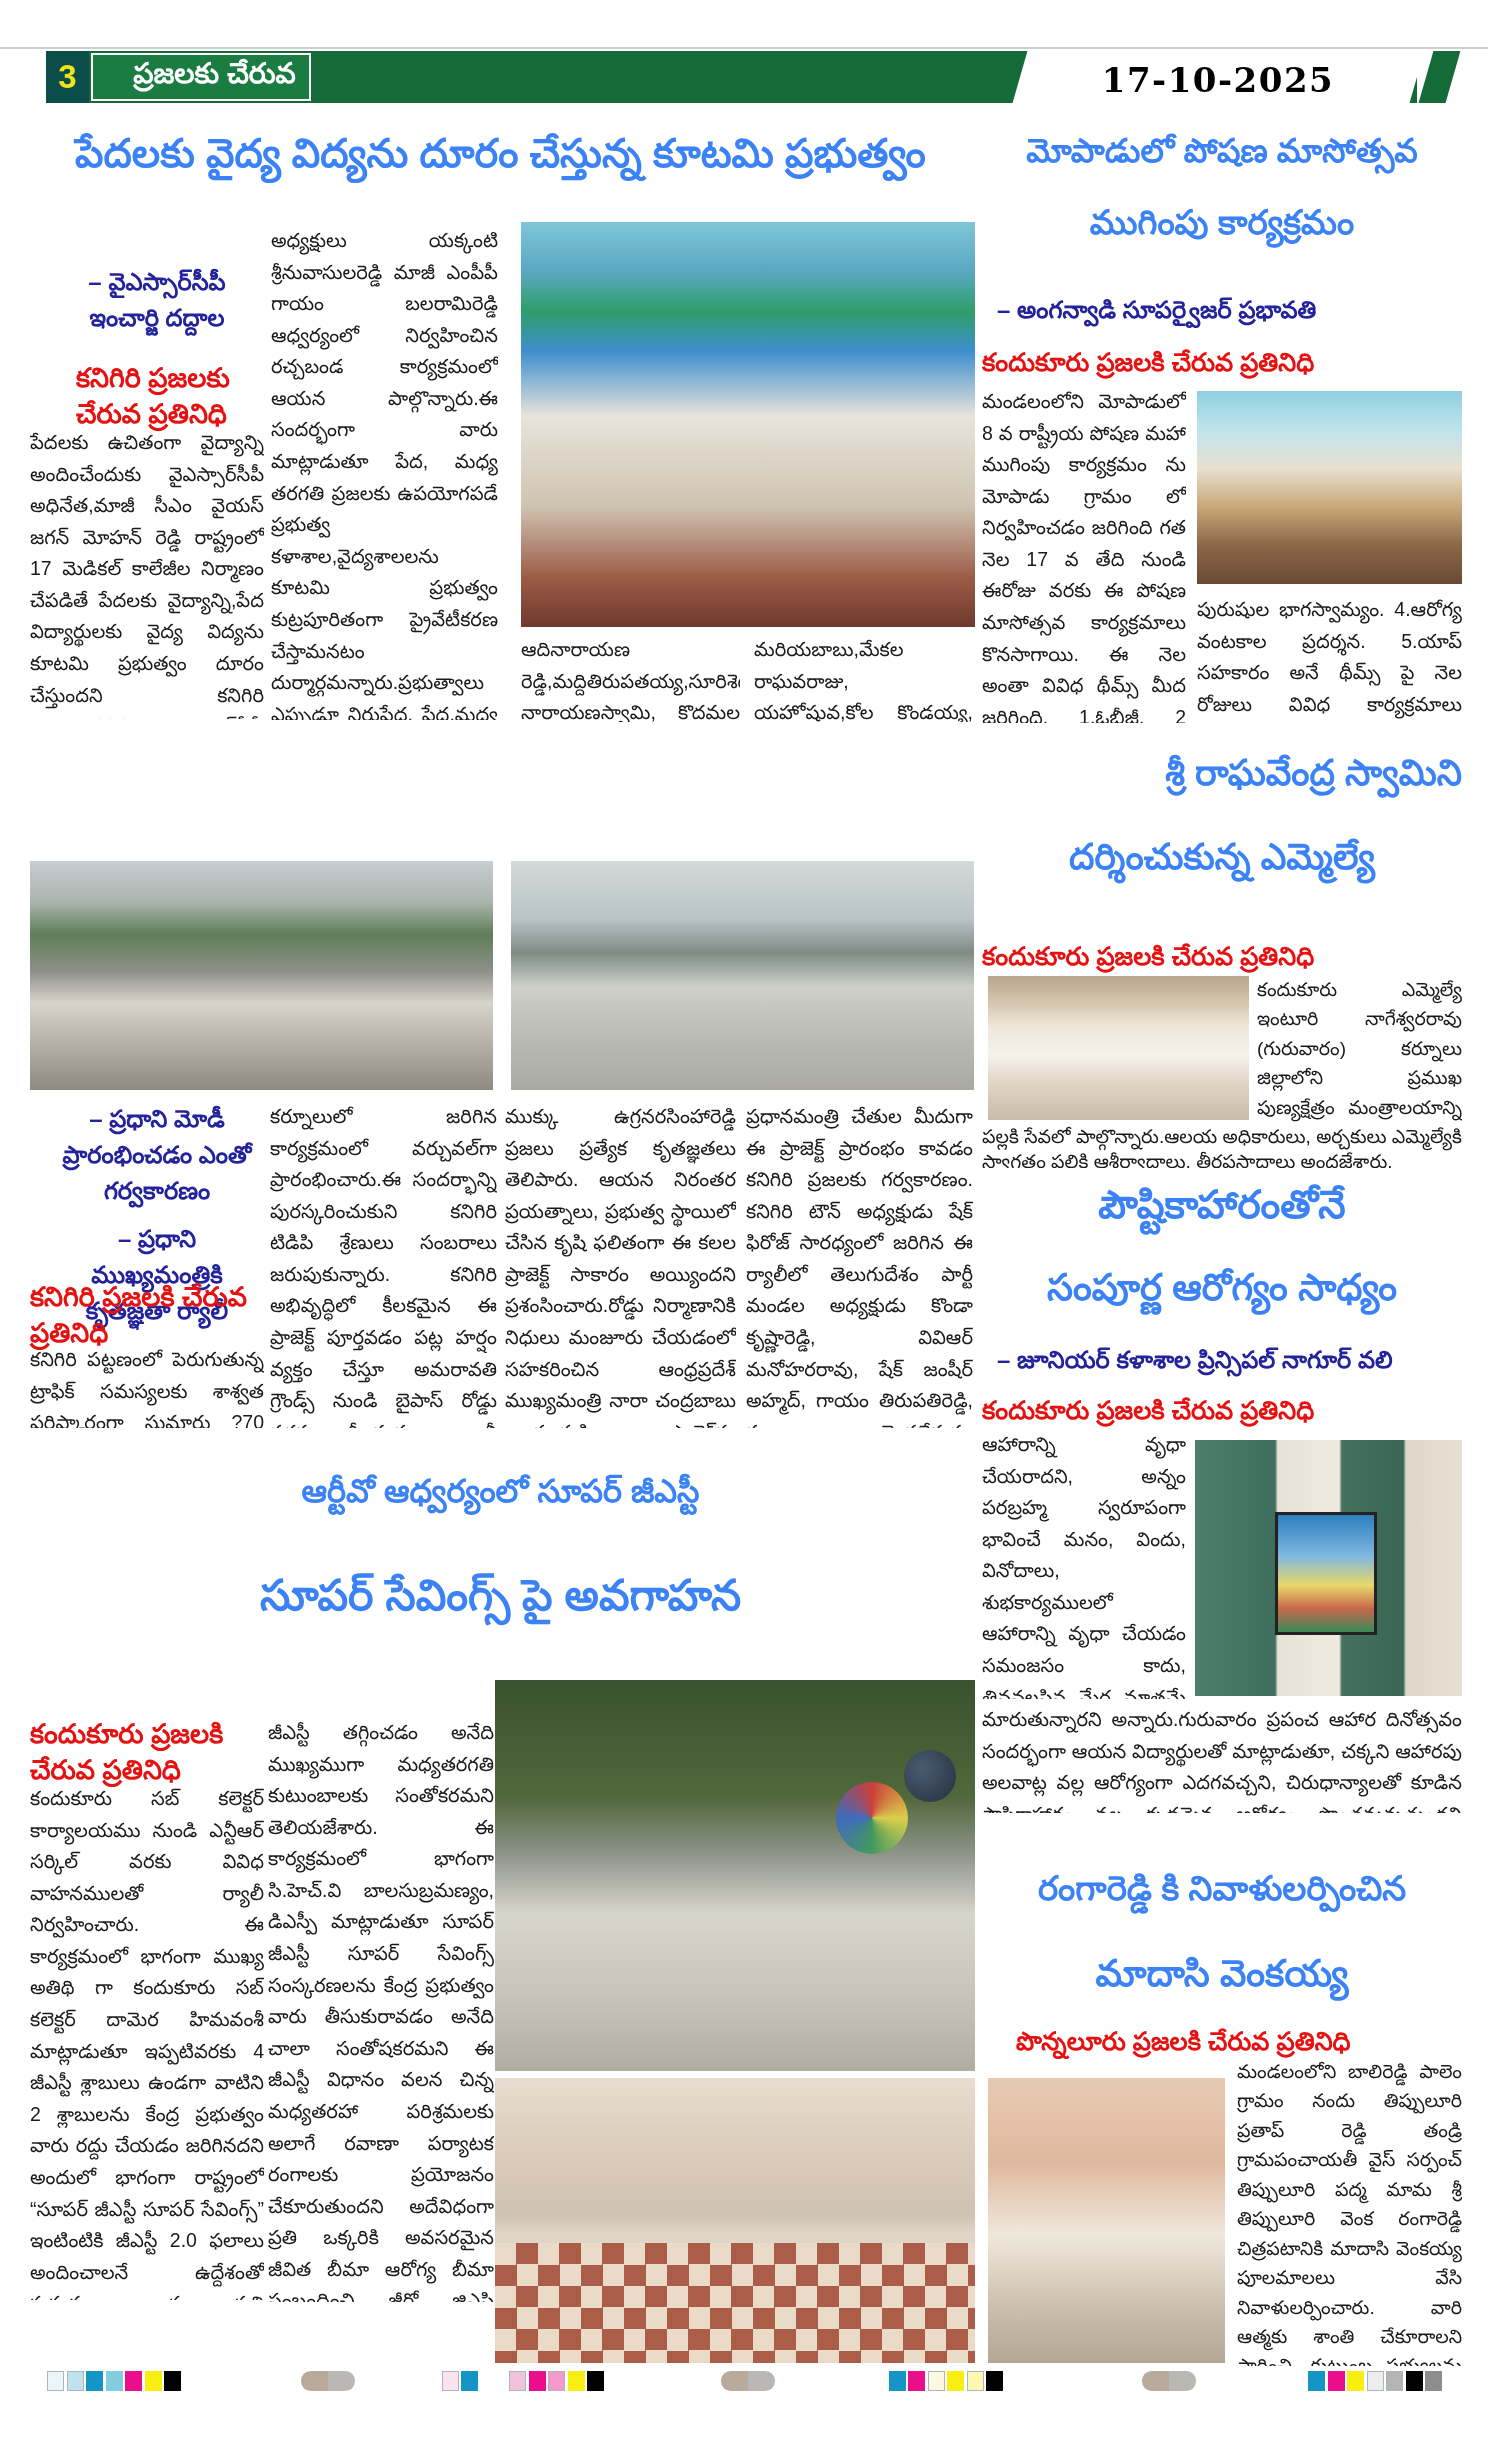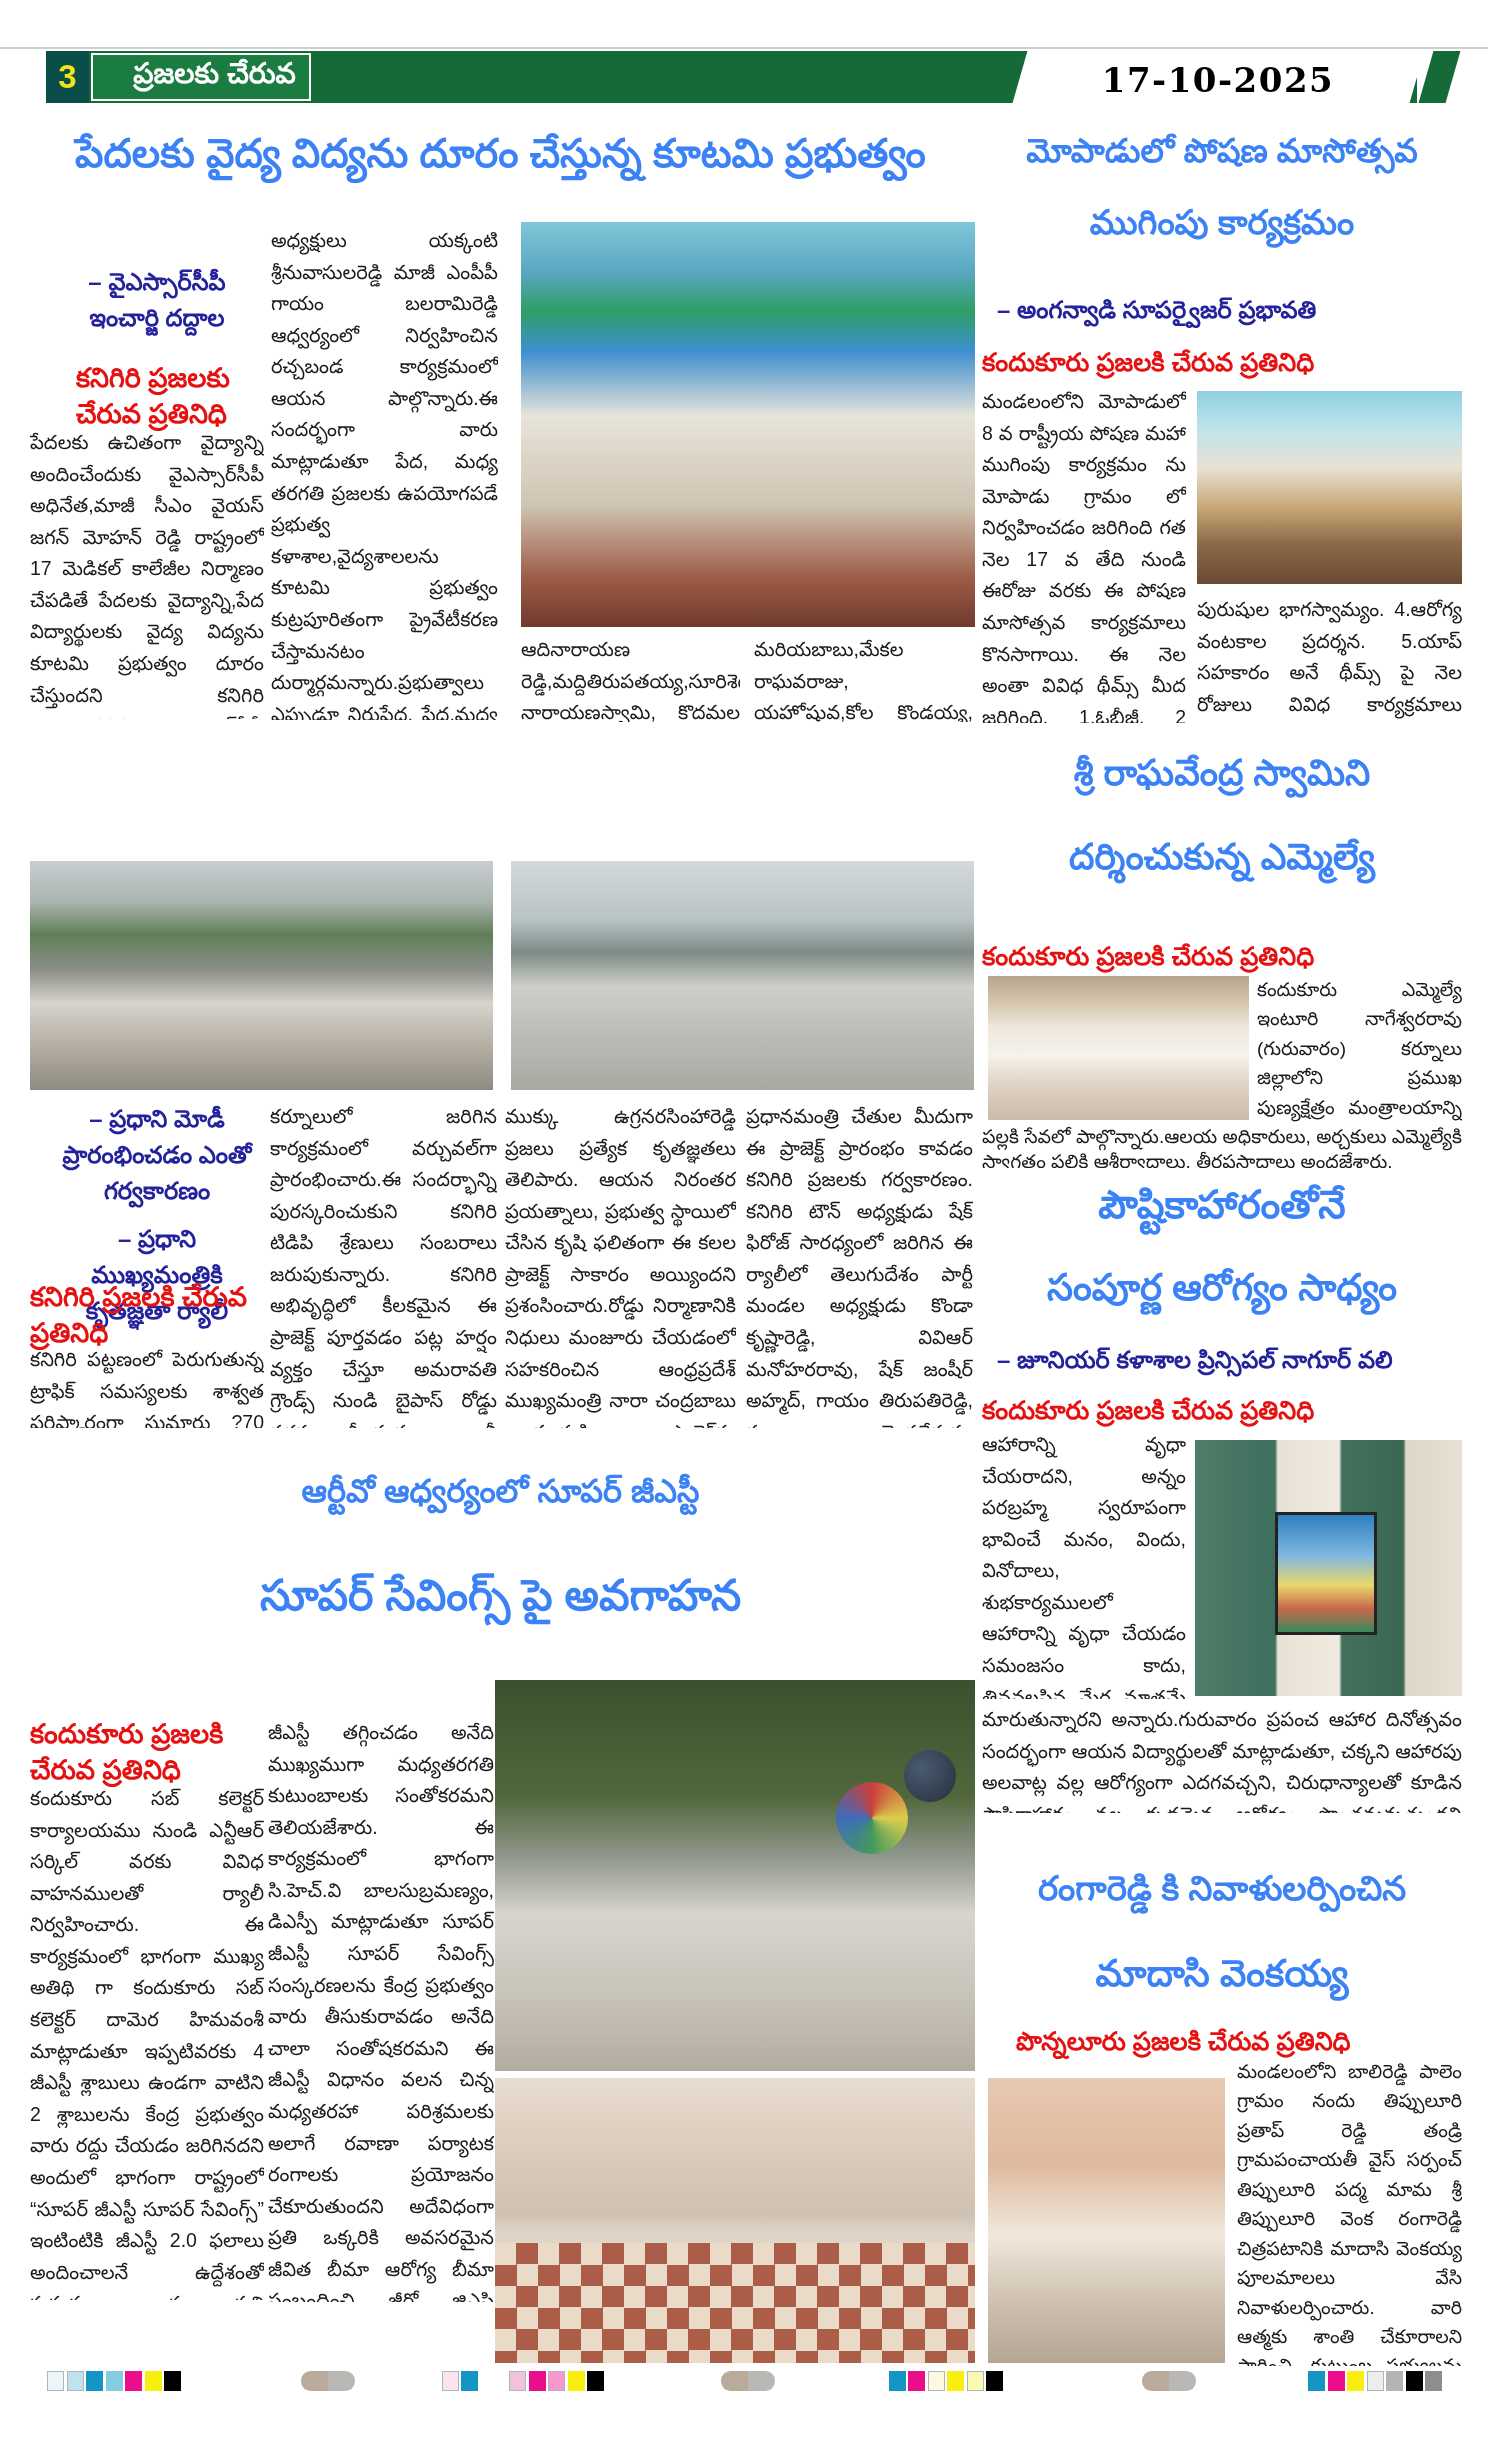--- a/index.html
+++ b/index.html
@@ -104,21 +104,21 @@
   <div class="abs body-col" style="left:30px;top:1783px;width:234px;height:517px;">కందుకూరు సబ్ కలెక్టర్ కార్యాలయము నుండి ఎన్టీఆర్ సర్కిల్ వరకు వివిధ వాహనములతో ర్యాలీ నిర్వహించారు. ఈ కార్యక్రమంలో భాగంగా ముఖ్య అతిథి గా కందుకూరు సబ్ కలెక్టర్ దామెర హిమవంశీ మాట్లాడుతూ ఇప్పటివరకు 4 జీఎస్టీ శ్లాబులు ఉండగా వాటిని 2 శ్లాబులను కేంద్ర ప్రభుత్వం వారు రద్దు చేయడం జరిగినదని అందులో భాగంగా రాష్ట్రంలో “సూపర్ జీఎస్టీ సూపర్ సేవింగ్స్” ఇంటింటికి జీఎస్టీ 2.0 ఫలాలు అందించాలనే ఉద్దేశంతో ప్రభుత్వం వారు ప్రతి వాహనమును బట్టి మునుపటి జీఎస్టీ మీద వాహన కొనుగోలుపై జిఎసి 7% నుంచి 10% వరకు తగ్గింపు జరిగినట్లు తెలియజేశారు. ఈ కార్యక్రమంలో భాగంగా కందుకూరు ఆర్టీవో కార్యాలయం ఆధ్వర్యంలో జీఎస్టీ 2.0 విధానం వలన ముఖ్యంగా వాహనాలపై పాలు వ్యవసాయం, విద్యారంగం, వాహన ఇన్సూరెన్స్, ఎలక్ట్రానిక్స్ సంబంధించిన వస్తువులపై</div>
   <div class="abs body-col" style="left:268px;top:1717px;width:226px;height:585px;">జీఎస్టీ తగ్గించడం అనేది ముఖ్యముగా మధ్యతరగతి కుటుంబాలకు సంతోకరమని తెలియజేశారు. ఈ కార్యక్రమంలో భాగంగా సి.హెచ్.వి బాలసుబ్రమణ్యం, డిఎస్పీ మాట్లాడుతూ సూపర్ జీఎస్టీ సూపర్ సేవింగ్స్ సంస్కరణలను కేంద్ర ప్రభుత్వం వారు తీసుకురావడం అనేది చాలా సంతోషకరమని ఈ జీఎస్టీ విధానం వలన చిన్న మధ్యతరహా పరిశ్రమలకు అలాగే రవాణా పర్యాటక రంగాలకు ప్రయోజనం చేకూరుతుందని అదేవిధంగా ప్రతి ఒక్కరికి అవసరమైన జీవిత బీమా ఆరోగ్య బీమా సంబంధించి జీరో జిఎస్టి తీసుకురావడం జరిగిందని తెలిపారు. ఈ కార్యక్రమంలో ఆర్టీవో జె.అనిల్ కుమార్, కందుకూరు సిఐ యస్, అశోక్ లేలాండ్, కె.ఎస్.ఆర్ మోటార్స్, టీవీఎస్ లక్ష్మీ మోటార్స్, అగర్వాల్ మోటార్స్ ప్రతినిధులు, ఆర్టీఓ పళ్లపు అధ్యక్షులు శ్రీ దామ సత్యకృష్ణారావు, కందుకూరు ఎస్ఐ కె వీరన్న, జి హరినాదం పాల్గొన్నారు.</div>
   <div class="abs photo ph-gst1" style="left:495px;top:1680px;width:480px;height:391px;">
     <div class="umb1"></div>
     <div class="umb2"></div>
   </div>
   <div class="abs photo ph-gst2" style="left:495px;top:2078px;width:480px;height:285px;">
     <div class="checker"></div>
   </div>
 
-  <div class="abs headline" style="left:982px;top:747px;width:480px;font-size:36px;">శ్రీ రాఘవేంద్ర స్వామిని</div>
+  <div class="abs headline" style="left:982px;top:747px;width:480px;font-size:36px;text-align:right;">శ్రీ రాఘవేంద్ర స్వామిని</div>
   <div class="abs headline" style="left:982px;top:831px;width:480px;font-size:36px;">దర్శించుకున్న ఎమ్మెల్యే</div>
   <div class="abs dateline" style="left:982px;top:939px;width:480px;">కందుకూరు ప్రజలకి చేరువ ప్రతినిధి</div>
   <div class="abs photo ph-temple" style="left:988px;top:976px;width:261px;height:144px;"></div>
   <div class="abs body-col" style="left:1257px;top:975px;width:205px;height:147px;font-size:19px;line-height:1.55;">కందుకూరు ఎమ్మెల్యే ఇంటూరి నాగేశ్వరరావు (గురువారం) కర్నూలు జిల్లాలోని ప్రముఖ పుణ్యక్షేత్రం మంత్రాలయాన్ని సందర్శించారు. రాష్ట్ర మంత్రులు ఎమ్మెల్యేలతో కలిసి ఆయన శ్రీ గురు రాఘవేంద్ర స్వామి వారిని దర్శించుకుని, ప్రత్యేక పూజలు చేశారు. అనంతరం స్వామి వారి</div>
   <div class="abs body-col" style="left:982px;top:1125px;width:480px;height:43px;font-size:19px;line-height:1.3;">పల్లకి సేవలో పాల్గొన్నారు.ఆలయ అధికారులు, అర్చకులు ఎమ్మెల్యేకి స్వాగతం పలికి ఆశీర్వాదాలు, తీర్థప్రసాదాలు అందజేశారు.</div>
 
   <div class="abs headline" style="left:982px;top:1177px;width:480px;font-size:39px;">పౌష్టికాహారంతోనే</div>
   <div class="abs headline" style="left:982px;top:1261px;width:480px;font-size:37px;">సంపూర్ణ ఆరోగ్యం సాధ్యం</div>
   <div class="abs byline" style="left:997px;top:1342px;width:457px;">– జూనియర్ కళాశాల ప్రిన్సిపల్ నాగూర్ వలి</div>
   <div class="abs dateline" style="left:982px;top:1393px;width:480px;">కందుకూరు ప్రజలకి చేరువ ప్రతినిధి</div>

